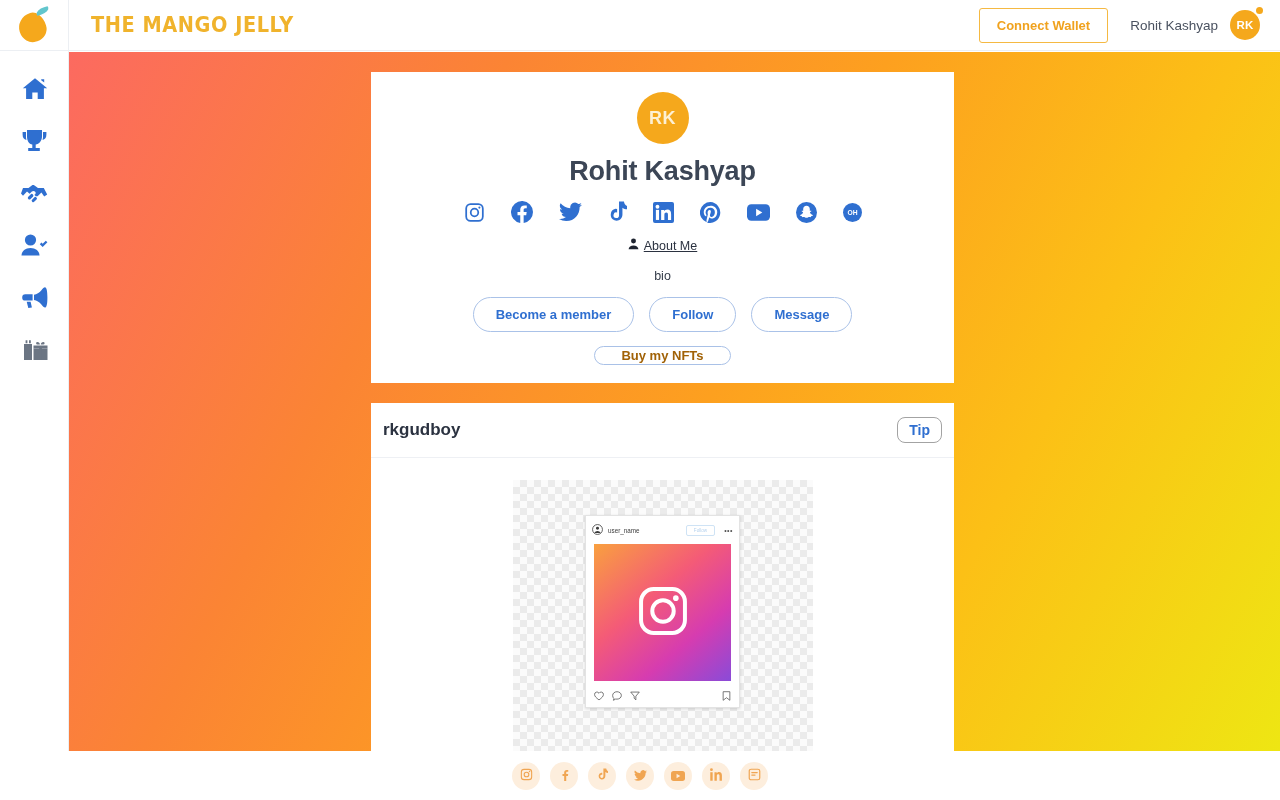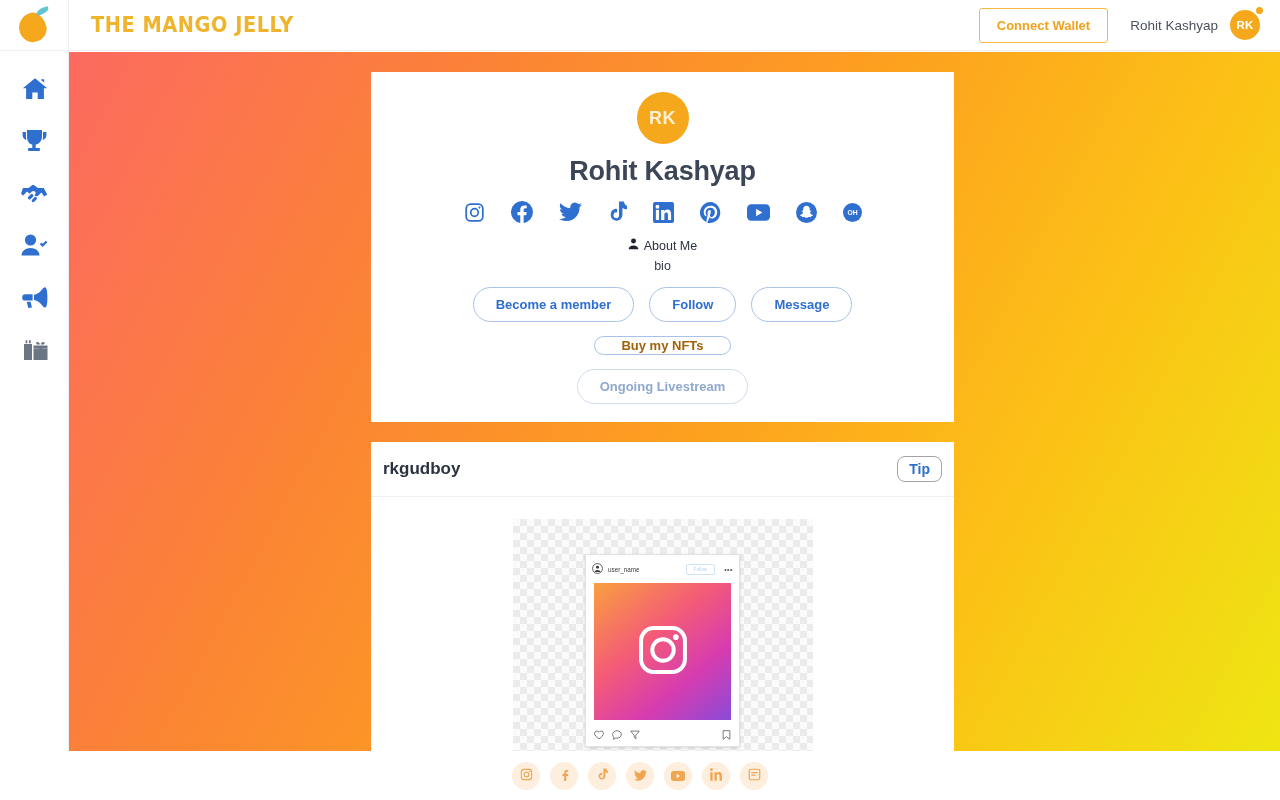--- a/index.html
+++ b/index.html
@@ -139,25 +139,25 @@
   }
   .socials {
     display: flex; justify-content: center; align-items: center;
     gap: 26px; margin-top: 14px;
   }
   .socials svg { display: block; cursor: pointer; }
 
   .about-row {
     display: flex; align-items: center; justify-content: center;
     gap: 5px; margin-top: 15px;
-    font-size: 12.5px; color: #2b3240;
+    font-size: 12.5px; color: #2b3240; text-decoration: underline;
   }
   .bio-text {
     text-align: center; font-size: 12.5px; color: #333b48;
-    margin-top: 6px;
+    margin-top: 16px;
   }
   .btn-row {
     display: flex; justify-content: center; align-items: flex-start;
     gap: 15px; margin-top: 14px;
   }
   .pill {
     border: 1px solid #aac2e8;
     color: #2f6fd0;
     background: #fff;
     border-radius: 20px;
@@ -397,23 +397,20 @@
         </div>
         <div class="bio-text">bio</div>
 
         <div class="btn-row">
           <button class="pill">Become a member</button>
           <button class="pill">Follow</button>
           <button class="pill">Message</button>
         </div>
         <div class="btn-row">
           <button class="pill nft">Buy my NFTs</button>
-        </div>
-        <div class="btn-row">
-          <button class="pill live">Ongoing Livestream</button>
         </div>
       </div>
 
       <div class="card post-card">
         <div class="post-head">
           <span class="post-title">rkgudboy</span>
           <button class="tip-btn">Tip</button>
         </div>
         <div class="post-body">
           <div class="checker">

